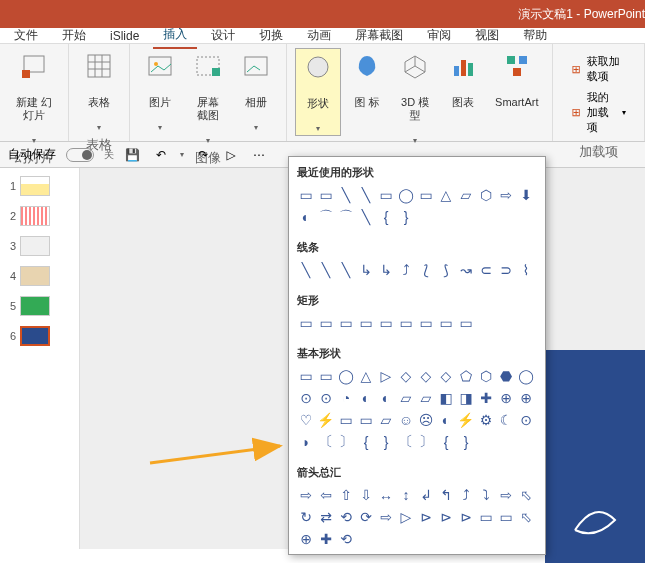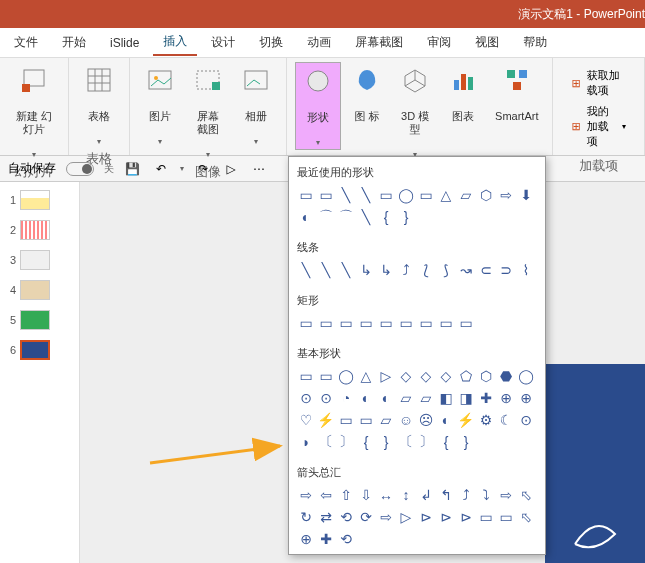--- a/index.html
+++ b/index.html
@@ -1,25 +1,25 @@
 <!DOCTYPE html>
 <html><head>
 <meta charset="utf-8">
 <style>
 *{margin:0;padding:0;box-sizing:border-box;font-family:"Microsoft YaHei","Segoe UI",sans-serif}
 body{width:645px;height:563px;overflow:hidden;background:#fff;font-size:12px}
 .title-bar{height:28px;background:#bf4b30;color:#fff;display:flex;align-items:center;justify-content:flex-end;font-size:12px}
-.menu-bar{height:30px;background:#fff;display:flex;align-items:center;padding:0 4px;gap:4px;border-bottom:1px solid #ddd}
+.menu-bar{height:16px;background:#fff;display:flex;align-items:center;padding:0 4px;gap:4px;border-bottom:1px solid #ddd}
 .menu-item{padding:4px 10px;color:#333;cursor:pointer}
 .menu-item.active{color:#0c4a6e;border-bottom:2px solid #bf4b30;font-weight:500}
 .ribbon{height:98px;background:#f5f5f5;display:flex;border-bottom:1px solid #ccc}
 .ribbon-group{display:flex;flex-direction:column;align-items:center;padding:4px 8px;border-right:1px solid #ddd}
 .ribbon-buttons{display:flex;align-items:flex-start;gap:4px;flex:1}
 .ribbon-btn{display:flex;flex-direction:column;align-items:center;padding:2px 6px;cursor:pointer;gap:14px}
-.ribbon-btn.active{background:#f0abfc;border:1px solid #aaa}
+.ribbon-btn.active{background:#fef9c3;border:1px solid #aaa}
 .ribbon-btn .ico{width:32px;height:32px;display:flex;align-items:center;justify-content:center}
 .ribbon-btn .lbl{font-size:11px;color:#333;text-align:center;line-height:1.2}
 .ribbon-btn .drop{font-size:8px;color:#666}
 .ribbon-label{font-size:13px;color:#666;padding:2px 0}
 .ribbon-right{display:flex;flex-direction:column;padding:6px 10px;gap:6px}
 .ribbon-right-item{display:flex;align-items:center;gap:6px;font-size:11px;cursor:pointer}
 .quick-bar{height:26px;background:#f5f5f5;display:flex;align-items:center;padding:0 8px;gap:10px;border-bottom:1px solid #ccc}
 .toggle{display:inline-flex;align-items:center;border:1px solid #999;border-radius:8px;height:14px;width:28px;position:relative}
 .toggle::after{content:"";position:absolute;right:1px;width:10px;height:10px;border-radius:50%;background:#666}
 .qbtn{width:18px;height:18px;display:flex;align-items:center;justify-content:center;cursor:pointer}
@@ -30,21 +30,21 @@
 .thumb{width:30px;height:20px;border:1px solid #ccc;background:#fafafa}
 .thumb.t1{background:linear-gradient(#fff 40%,#ffeb99 40%)}
 .thumb.t2{background:repeating-linear-gradient(90deg,#f88,#f88 2px,#fff 2px,#fff 4px)}
 .thumb.t3{background:#f0f0f0}
 .thumb.t4{background:#e8d4b0}
 .thumb.t5{background:#3a5}
 .thumb.t6{background:#2a4b8c;border:2px solid #d05020}
 .canvas{flex:1;background:#eee;position:relative}
 .shape-menu{position:absolute;top:156px;left:288px;width:258px;background:#fff;border:1px solid #999;box-shadow:2px 2px 8px rgba(0,0,0,.3);z-index:10;max-height:407px;overflow:hidden}
 .shape-section{padding:4px 8px}
-.shape-title{font-size:11px;font-weight:400;color:#333;padding:4px 0}
+.shape-title{font-size:11px;font-weight:700;color:#333;padding:4px 0}
 .shape-grid{display:flex;flex-wrap:wrap;gap:2px;padding:2px 0}
 .shape-ico{width:18px;height:18px;display:flex;align-items:center;justify-content:center;cursor:pointer;font-size:14px;color:#3b5998}
 .arrow{position:absolute;top:438px;left:150px;z-index:5}
 .slide-right{position:absolute;right:0;top:182px;width:100px;height:381px;background:#2a4b8c}
 svg{overflow:visible}
 </style>
 </head>
 <body>
 
 <div class="title-bar">

